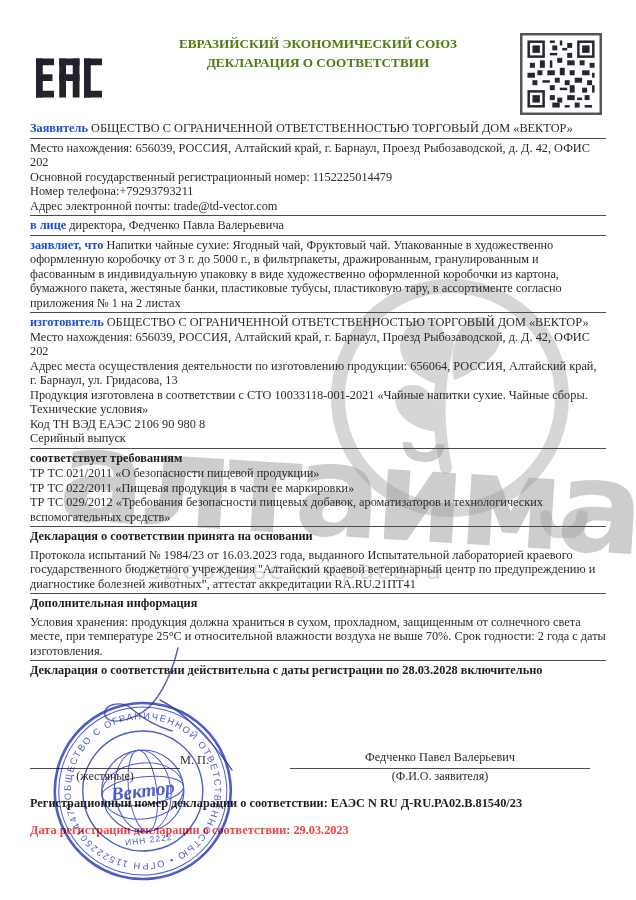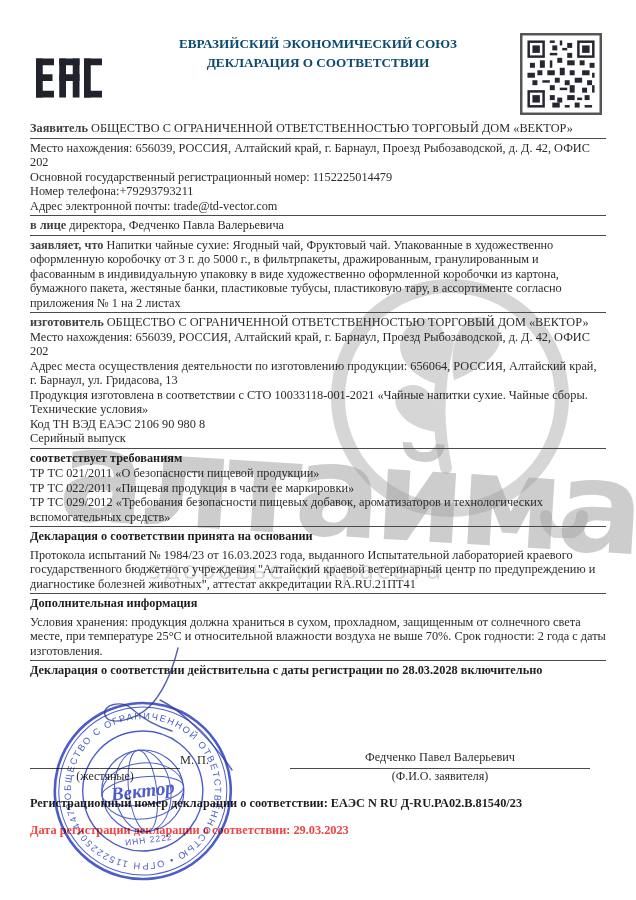--- a/index.html
+++ b/index.html
@@ -1,36 +1,36 @@
 <!DOCTYPE html>
 <html lang="ru"><head>
 <meta charset="utf-8">
 <style>
   html,body{margin:0;padding:0;background:#ffffff;}
   .page{position:relative;width:636px;height:900px;background:#fff;overflow:hidden;
         font-family:"Liberation Serif", serif;color:#2b2b2b;font-size:12.3px;line-height:14.5px;}
   
   .eac-logo{position:absolute;left:36px;top:52px;}
   .doc-titles{position:absolute;left:140px;width:356px;top:34px;text-align:center;
-              font-weight:bold;font-size:13.2px;line-height:19px;color:#0c4a6e;}
+              font-weight:bold;font-size:13.2px;line-height:19px;color:#4d7c0f;}
   .qr{position:absolute;right:34px;top:33px;}
   
   .wm-emblem{position:absolute;left:300px;top:258px;opacity:.40;z-index:0;pointer-events:none;}
   .wm-word{position:absolute;left:60px;top:468px;z-index:0;pointer-events:none;
            font-family:"DejaVu Sans", sans-serif;font-weight:bold;font-size:128px;
            letter-spacing:-6px;color:rgba(155,155,155,.50);white-space:nowrap;
            transform:rotate(3.5deg);transform-origin:left top;}
   .wm-tagline{position:absolute;left:148px;top:564px;z-index:0;pointer-events:none;
               font-family:"DejaVu Sans", sans-serif;font-size:25px;letter-spacing:2px;
               color:rgba(170,170,170,.45);white-space:nowrap;}
   
   .content{position:absolute;left:30px;width:576px;top:121px;z-index:1;}
   .content p{margin:0;}
   .rule{border:0;border-top:1.2px solid #4a4a4a;margin:2px 0 2px;}
-  b{color:#404040;}
+  b{color:#1d4ed8;}
   .gap-top{margin-top:4px !important;}
   .bold-line{font-weight:bold;color:#1e1e1e;margin:1px 0 !important;}
   
   .footer{position:absolute;left:30px;width:576px;top:750px;z-index:1;}
   .sig-row{display:flex;align-items:flex-end;}
   .sig-left{width:150px;border-bottom:1.2px solid #4a4a4a;height:16px;}
   .sig-mp{width:110px;text-align:left;padding-bottom:1px;}
   .sig-right{width:300px;text-align:center;border-bottom:1.2px solid #4a4a4a;padding-bottom:3px;}
   .sig-captions{display:flex;}
   .cap-left{width:150px;text-align:center;font-size:12px;}

